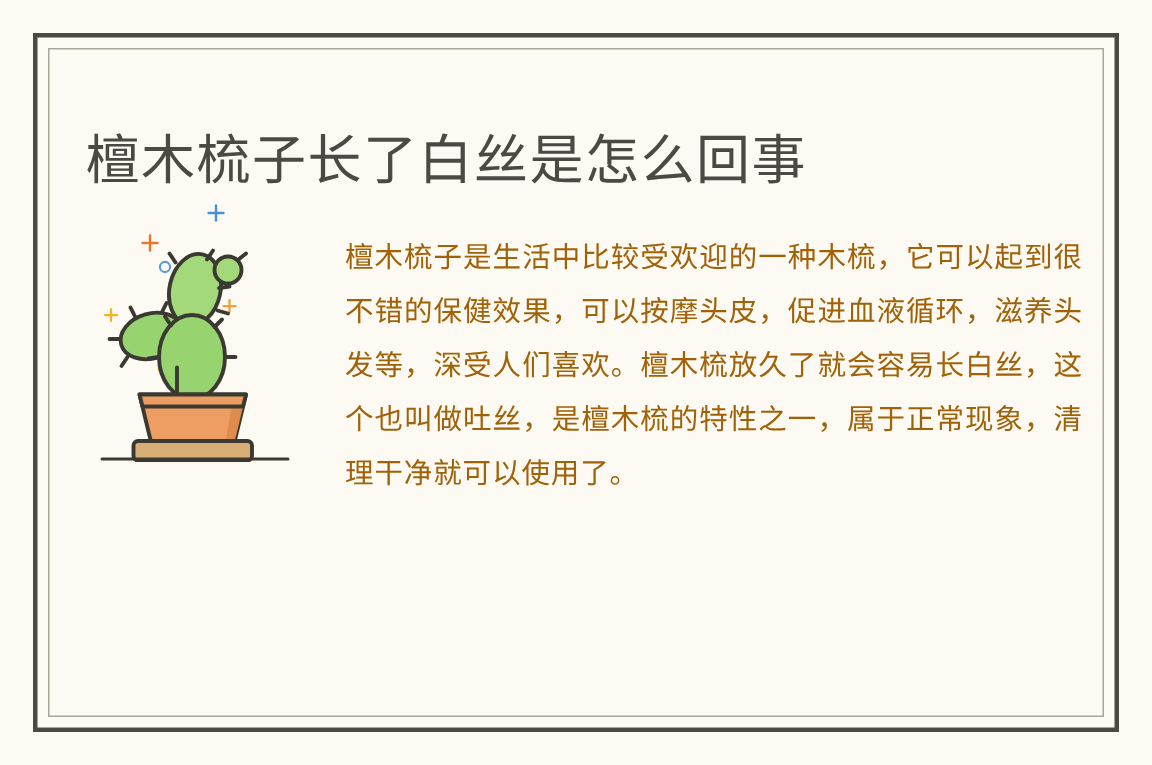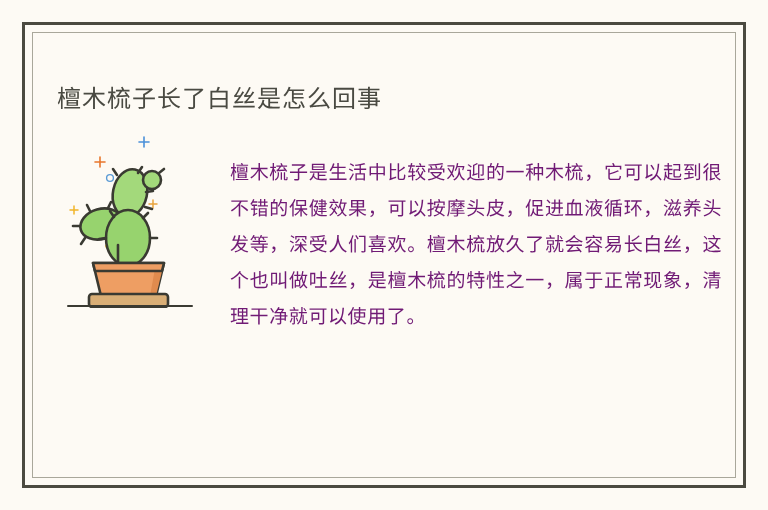--- a/index.html
+++ b/index.html
@@ -53,21 +53,21 @@
     width: 704px;
     height: 446px;
     box-sizing: border-box;
   }
 
   
   .title {
     position: absolute;
     left: 25px;
     top: 32px;
-    font-size: 24px;
+    font-size: 36px;
     line-height: 38px;
     letter-spacing: 1px;
     color: #4A4A42;
     font-weight: 400;
     white-space: nowrap;
   }
 
   
   .article {
     position: absolute;
@@ -90,21 +90,21 @@
     height: 180px;
   }
 
   .body-text {
     position: absolute;
     left: 198px;
     top: 8px;
     width: 492px;
     font-size: 19px;
     line-height: 36px;
-    color: #701a75;
+    color: #a16207;
     letter-spacing: 0.6px;
     text-align: justify;
     text-align-last: left;
     text-justify: inter-character;
   }
 </style>
 </head>
 <body>
 
 <div class="page">

